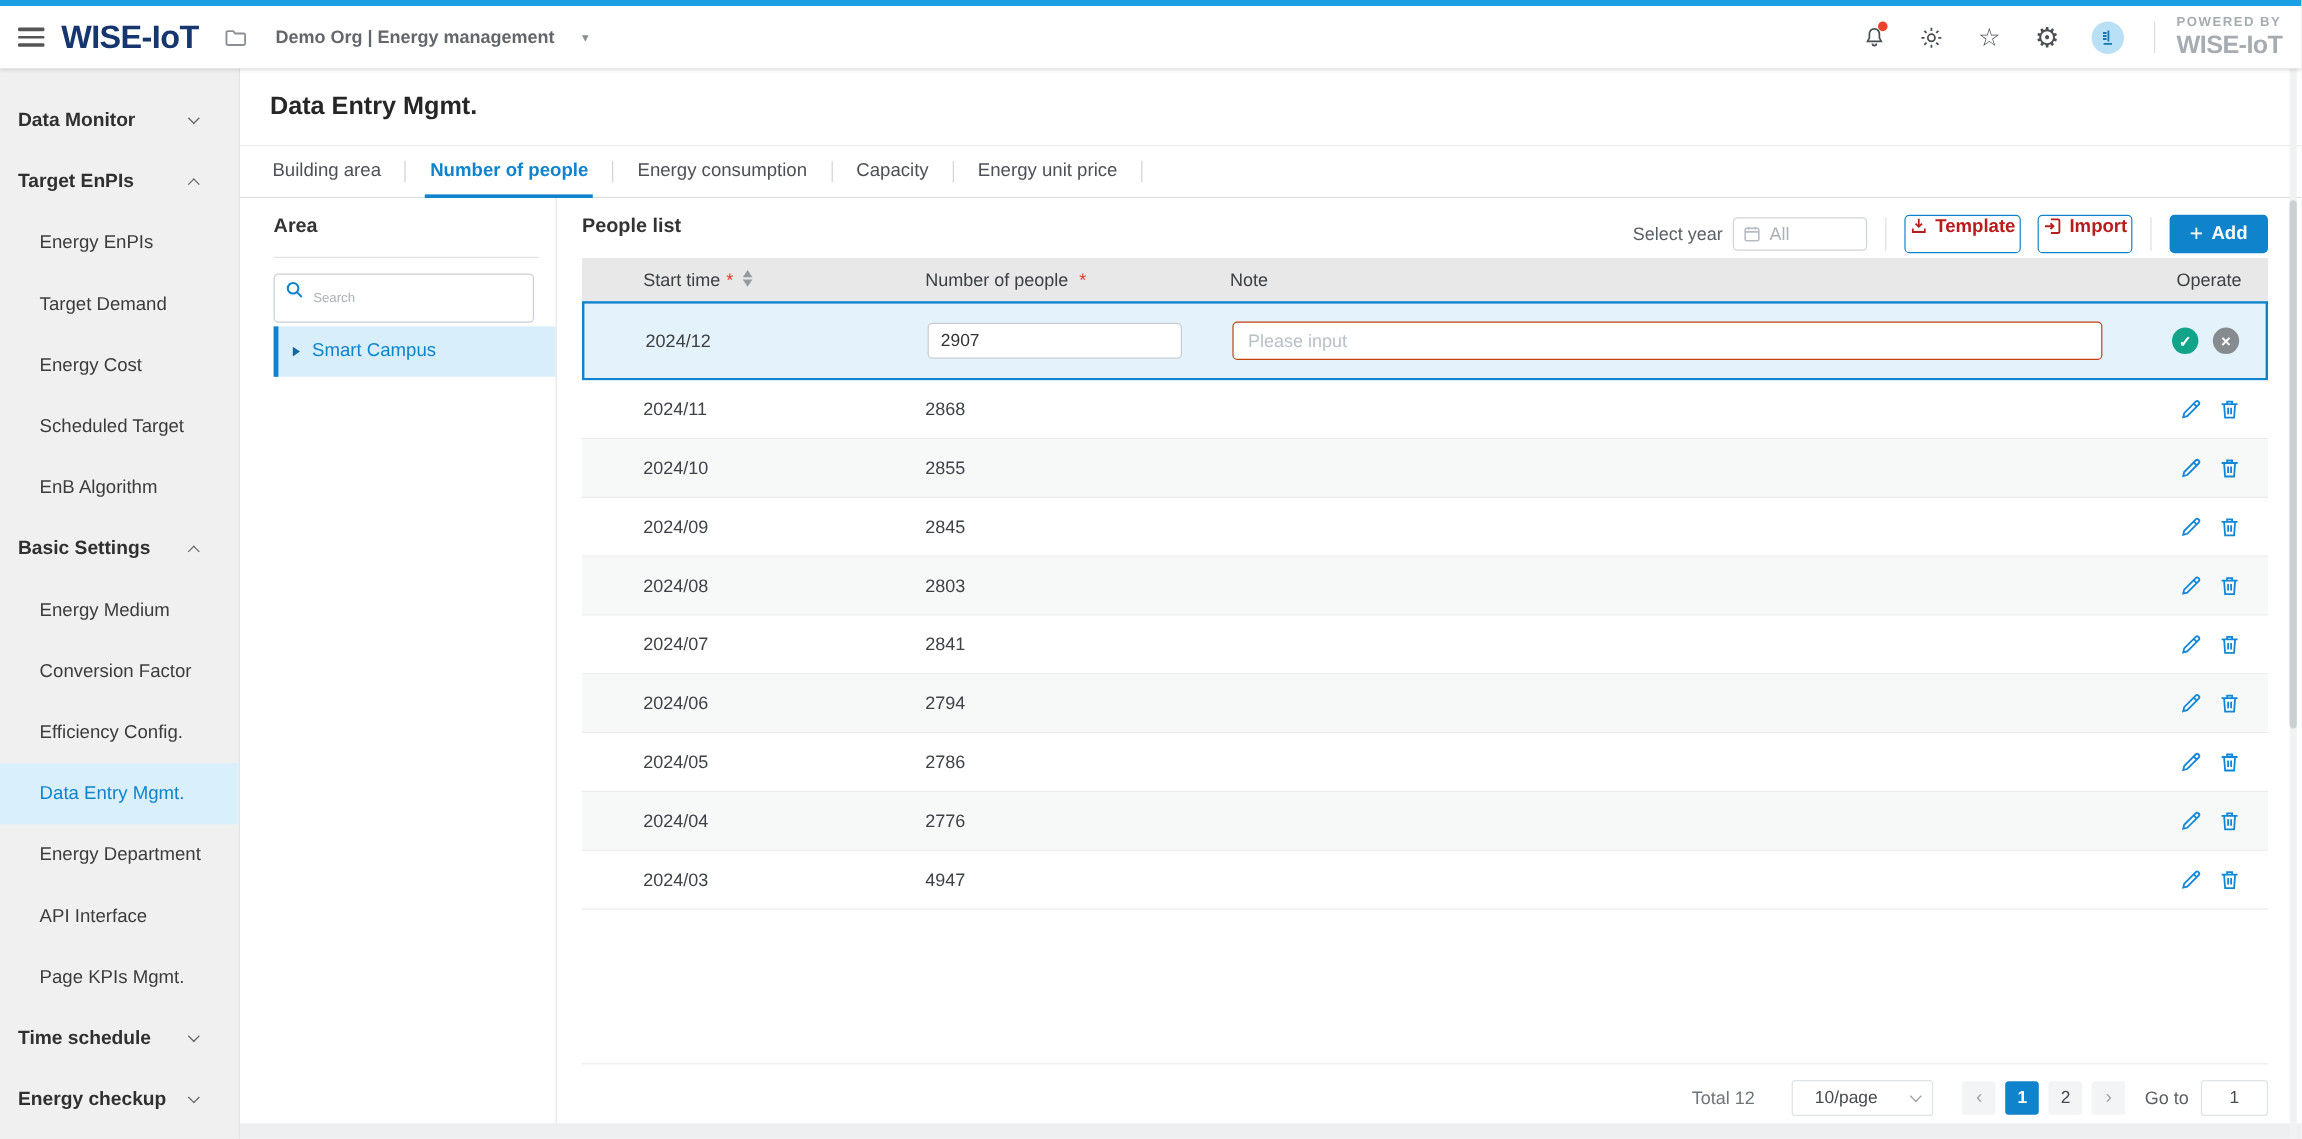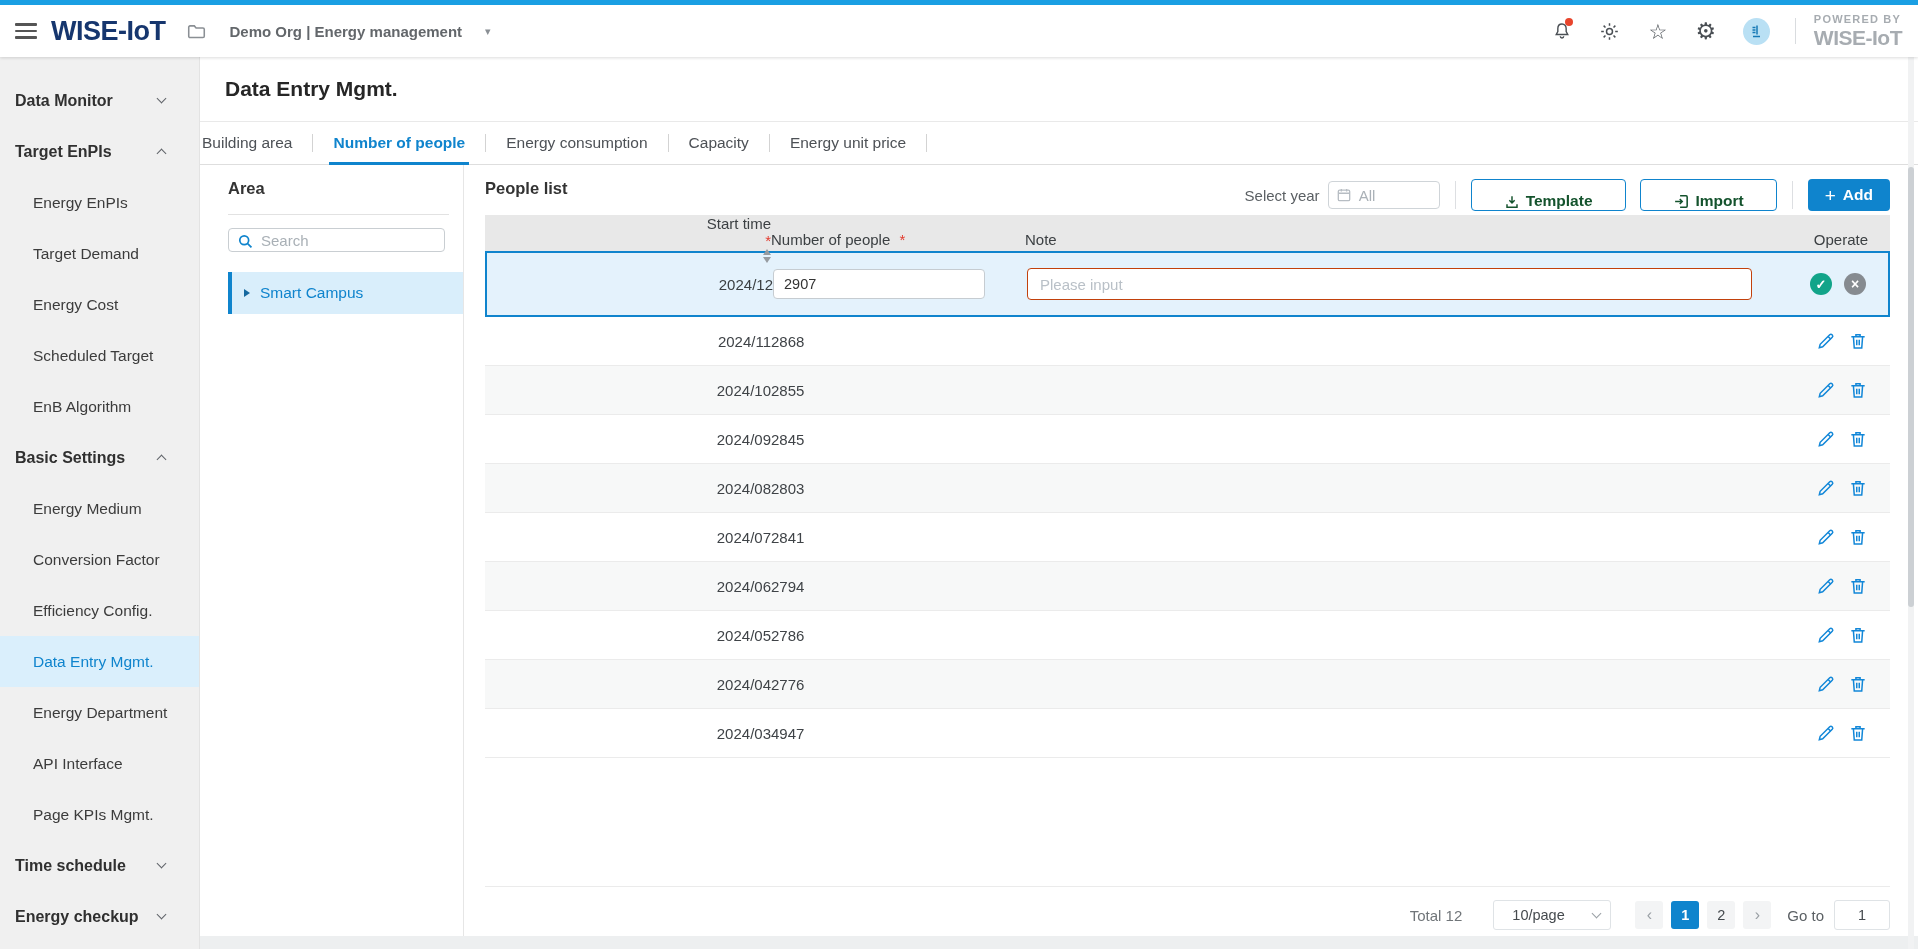--- a/index.html
+++ b/index.html
@@ -36,52 +36,52 @@
   .snav-item.section { padding-left:15px; font-size:16px; font-weight:700; color:#303030; }
   .snav-item.sub { padding-left:33px; font-size:15.5px; color:#3c3c3c; }
   .snav-item.sub.active { background:#daeffc; color:#0f84cd; }
   .chev { position:absolute; right:34px; width:7px; height:7px; border-right:1.7px solid #5f6368; border-bottom:1.7px solid #5f6368; }
   .chev.down { transform:rotate(45deg); margin-top:-4px; }
   .chev.up { transform:rotate(-135deg); margin-top:4px; }
   
   .main { position:absolute; top:57px; left:200px; right:0; bottom:0; }
   .titleblock { height:65px; background:#fff; border-bottom:1px solid #e9e9e9; display:flex; align-items:center; padding-left:25px; }
   .page-title { font-size:21px; font-weight:700; color:#262626; }
-  .tabsrow { height:43px; background:#fff; border-bottom:1px solid #dedede; display:flex; align-items:center; }
+  .tabsrow { height:43px; background:#fff; border-bottom:1px solid #dedede; display:flex; align-items:center; padding-left:25px; }
   .tab { position:relative; height:43px; display:flex; align-items:center; font-size:15.5px; color:#4d5156; cursor:pointer; padding:0 2px; }
   .tab.active { color:#0f84cd; font-weight:700; }
   .tab.active::after { content:""; position:absolute; left:-2px; right:-2px; bottom:-1px; height:4px; background:#0f84cd; }
   .tabsep { width:1px; height:18px; background:#d3d3d3; margin:0 18px; }
   .content { position:absolute; top:108px; left:0; right:0; bottom:13px; background:#fff; display:flex; }
   
   .area-panel { width:264px; border-right:1px solid #e6e6e6; padding-top:14px; }
   .panel-head-left { height:36px; margin:0 14px 0 28px; border-bottom:1px solid #e2e2e2; display:flex; align-items:flex-start; }
   .panel-title { font-size:16.5px; font-weight:700; color:#333; }
   .searchbox { position:relative; margin:13px 18px 0 28px; height:28px; }
-  .searchbox input { width:100%; height:24px; border:1px solid #c9ced2; border-radius:4px; padding:0 10px 0 32px; font-size:15px; color:#333; outline:none; font-family:inherit; }
+  .searchbox input { width:100%; height:41px; border:1px solid #c9ced2; border-radius:4px; padding:0 10px 0 32px; font-size:11px; color:#333; outline:none; font-family:inherit; }
   .searchbox input::placeholder { color:#a9b0b6; }
   .searchbox .sicon { position:absolute; left:9px; top:5px; }
   .tree-item { margin:16px 0 0 28px; height:42px; background:#d9eefb; border-left:4px solid #0f84cd; display:flex; align-items:center; padding-left:12px; cursor:pointer; }
   .tree-caret { width:0; height:0; border-left:6px solid #15689f; border-top:4.5px solid transparent; border-bottom:4.5px solid transparent; margin-right:10px; }
   .tree-label { font-size:15.5px; color:#0f84cd; }
   
   .people-panel { flex:1; position:relative; padding:14px 28px 0 21px; }
   .panel-head-right { height:36px; display:flex; align-items:flex-start; }
   .pl-controls { margin-left:auto; display:flex; align-items:center; }
   .sel-year-label { font-size:15px; color:#5a5f63; margin-right:8px; }
   .sel-year-box { width:112px; height:28px; border:1px solid #cfd4d8; border-radius:4px; display:flex; align-items:center; padding:0 8px; gap:8px; color:#aab1b7; font-size:15px; background:#fff; cursor:pointer; }
-  .btn-outline { height:32px; display:flex; align-items:flex-end; gap:6px; border:1px solid #0f84cd; border-radius:4px; color:#14532d; background:#fff; font-size:15.5px; font-weight:600; padding:0 32px; cursor:pointer; font-family:inherit; }
+  .btn-outline { height:32px; display:flex; align-items:flex-start; gap:6px; border:1px solid #0f84cd; border-radius:4px; color:#b91c1c; background:#fff; font-size:15.5px; font-weight:600; padding:0 3px; cursor:pointer; font-family:inherit; }
   .btn-add { height:32px; display:flex; align-items:center; gap:7px; border:none; border-radius:4px; background:#0f84cd; color:#fff; font-size:15.5px; font-weight:600; padding:0 17px; cursor:pointer; font-family:inherit; }
   .btn-add .plus { font-size:19px; font-weight:400; line-height:1; }
   .ctrl-div { width:1px; height:28px; background:#dddfe2; margin:0 15px; }
   .gap14 { width:14px; }
   
   .grid { display:grid; grid-template-columns:286px 254px 1fr 110px; align-items:center; }
   .thead { height:36px; background:#e8e8e8; color:#3c4043; font-size:15px; font-weight:500; }
-  .c1 { padding-left:34px; display:flex; align-items:flex-end;flex-direction:column; }
+  .c1 { padding-left:51px; display:flex; align-items:flex-start; }
   .req { color:#e23b2e; margin-left:5px; }
   .sortbox { display:inline-flex; flex-direction:column; margin-left:8px; gap:2px; cursor:pointer; }
   .sortbox .tri-up { width:0; height:0; border-left:4.5px solid transparent; border-right:4.5px solid transparent; border-bottom:6px solid #969ba0; }
   .sortbox .tri-dn { width:0; height:0; border-left:4.5px solid transparent; border-right:4.5px solid transparent; border-top:6px solid #969ba0; }
   .op-head { justify-self:end; padding-right:22px; }
   .edit-row { height:66px; background:#e4f2fc; border:2px solid #0f84cd; font-size:15px; color:#3c4043; }
   .num-input { width:212px; height:30px; border:1px solid #c6ccd1; border-radius:4px; padding:0 10px; font-size:14.5px; color:#333; outline:none; background:#fff; font-family:inherit; }
   .note-input { width:calc(100% - 26px); height:32px; border:1px solid #c2410c; border-radius:4px; padding:0 12px; font-size:15px; color:#333; outline:none; background:#fff; font-family:inherit; }
   .note-input::placeholder { color:#b9c0c7; }
   .op-cell { display:flex; justify-content:flex-end; align-items:center; gap:12px; padding-right:22px; }

